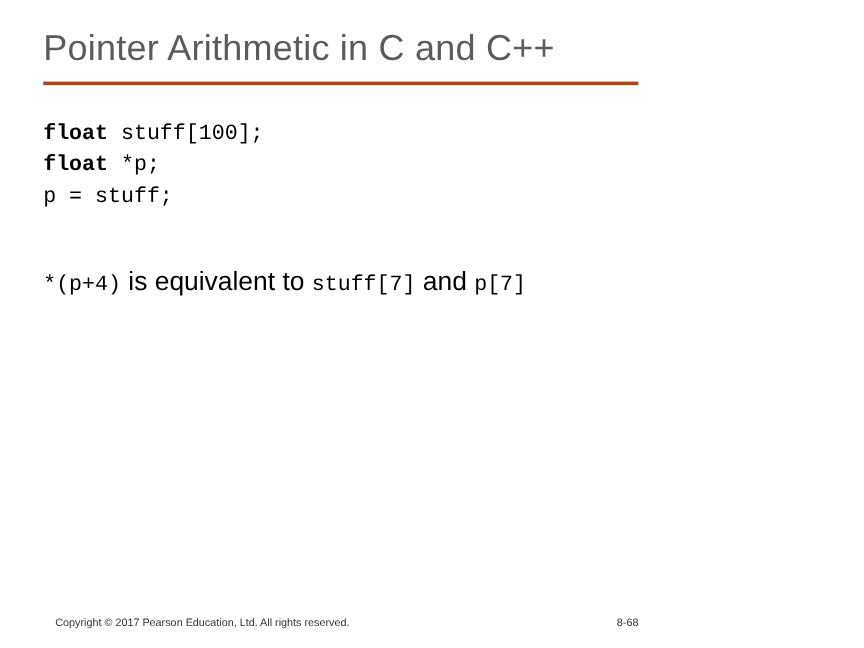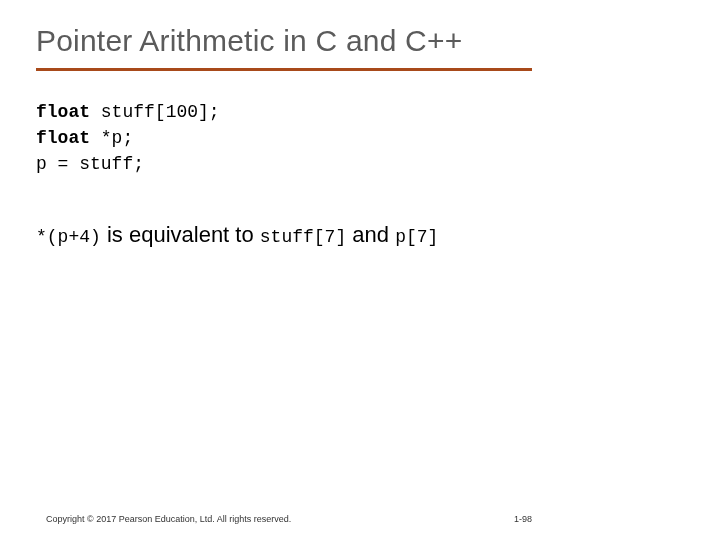--- a/index.html
+++ b/index.html
@@ -80,16 +80,16 @@
 <span class="kw">float</span><span> *p;</span>
 <span>p = stuff;</span></div>
 
   <div class="bodyline">
     <span class="code">*(p+4)</span><span class="txt"> is equivalent to </span><span class="code">stuff[7]</span><span class="txt"> and </span><span class="code">p[7]</span>
   </div>
 
 
   <div class="footer">
     <span>Copyright © 2017 Pearson Education, Ltd. All rights reserved.</span>
-    <span>1-98</span>
+    <span>8-68</span>
   </div>
 
 </div>
 
 </body></html>

